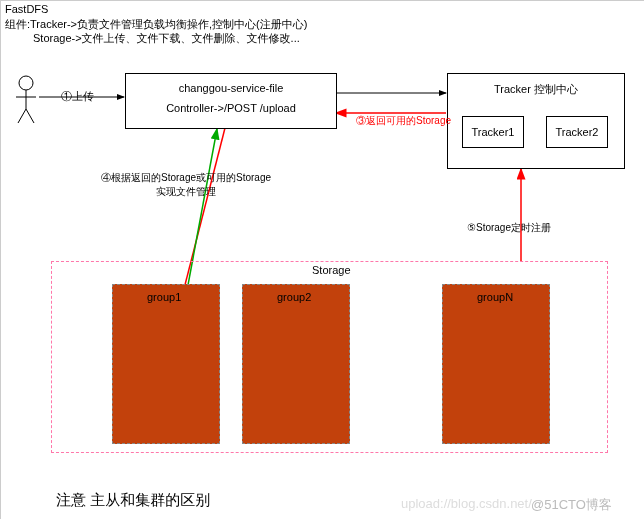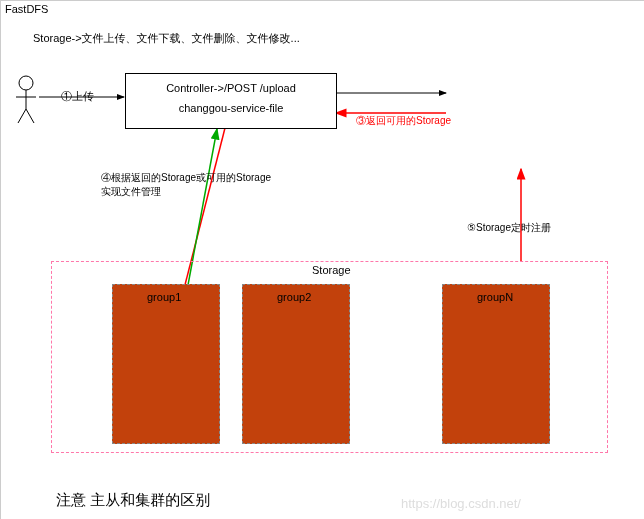--- a/index.html
+++ b/index.html
@@ -12,20 +12,21 @@
 .red-txt{color:#f00;font-size:16px}
 .black-bold{font-size:15px;font-weight:normal}
 .watermark{position:absolute;color:#ddd;font-size:13px}
 </style>
 </head>
 <body>
 
 <div class="canvas">
 
 <div class="txt" style="left:4px;top:2px">FastDFS</div>
+<div class="txt" style="left:4px;top:16px">组件:Tracker-&gt;负责文件管理负载均衡操作,控制中心(注册中心)</div>
 <div class="txt" style="left:32px;top:30px">Storage-&gt;文件上传、文件下载、文件删除、文件修改...</div>
 
 <svg width="644" height="519">
   <defs>
     <marker id="arB" markerWidth="8" markerHeight="8" refX="7" refY="3" orient="auto">
           <path d="M0,0 L8,3 L0,6 Z" fill="#000"></path>
         </marker>
     <marker id="arR" markerWidth="8" markerHeight="8" refX="7" refY="3" orient="auto">
           <path d="M0,0 L8,3 L0,6 Z" fill="#f00"></path>
         </marker>
@@ -58,27 +59,32 @@
   <path d="M297 340 L297 390" stroke="#000" marker-end="url(#arB)"></path>
   <path d="M305 390 L305 340" stroke="#000" marker-end="url(#arB)"></path>
 
   <path d="M497 340 L497 390" stroke="#000" marker-end="url(#arB)"></path>
   <path d="M505 390 L505 340" stroke="#000" marker-end="url(#arB)"></path>
 </svg>
 
 <div class="txt" style="left:60px;top:88px">①上传</div>
 
 <div class="box" style="left:124px;top:72px;width:210px;height:54px">
+  <div style="margin-top:8px">changgou-service-file</div>
   <div style="margin-top:8px">Controller-&gt;/POST /upload</div>
-  <div style="margin-top:8px">changgou-service-file</div>
 </div>
 
+<div class="box" style="left:446px;top:72px;width:176px;height:94px">
+  <div style="margin-top:8px">Tracker  控制中心</div>
+  <div class="box" style="left:14px;top:42px;width:60px;height:30px;line-height:30px">Tracker1</div>
+  <div class="box" style="left:98px;top:42px;width:60px;height:30px;line-height:30px">Tracker2</div>
+</div>
 
 <div class="txt" style="left:355px;top:113px;color:#f00;font-size:10px">③返回可用的Storage</div>
-<div class="txt" style="left:100px;top:170px;white-space:pre;text-align:left;font-size:10px">④根据返回的Storage或可用的Storage
+<div class="txt" style="left:100px;top:170px;white-space:pre;text-align:center;font-size:10px">④根据返回的Storage或可用的Storage
 实现文件管理</div>
 <div class="txt" style="left:466px;top:220px;font-size:10px">⑤Storage定时注册</div>
 
 <div class="storage-box">
   <div class="txt" style="left:260px;top:2px">Storage</div>
 
   <div class="grp" style="left:60px;top:22px;width:106px;height:158px">
     <div class="txt" style="left:34px;top:6px">group1</div>
   </div>
 
@@ -86,15 +92,16 @@
     <div class="txt" style="left:34px;top:6px">group2</div>
   </div>
 
   <div class="grp" style="left:390px;top:22px;width:106px;height:158px">
     <div class="txt" style="left:34px;top:6px">groupN</div>
   </div>
 
 </div>
 
 <div class="txt black-bold" style="left:55px;top:490px">注意  主从和集群的区别</div>
-<div class="watermark" style="left:400px;top:495px">https://blog.csdn.net/</div>
+<div class="watermark" style="left:400px;top:495px">upload://blog.csdn.net/</div>
+<div class="watermark" style="left:530px;top:495px;color:#bbb">@51CTO博客</div>
 
 </div>
 
 </body></html>

